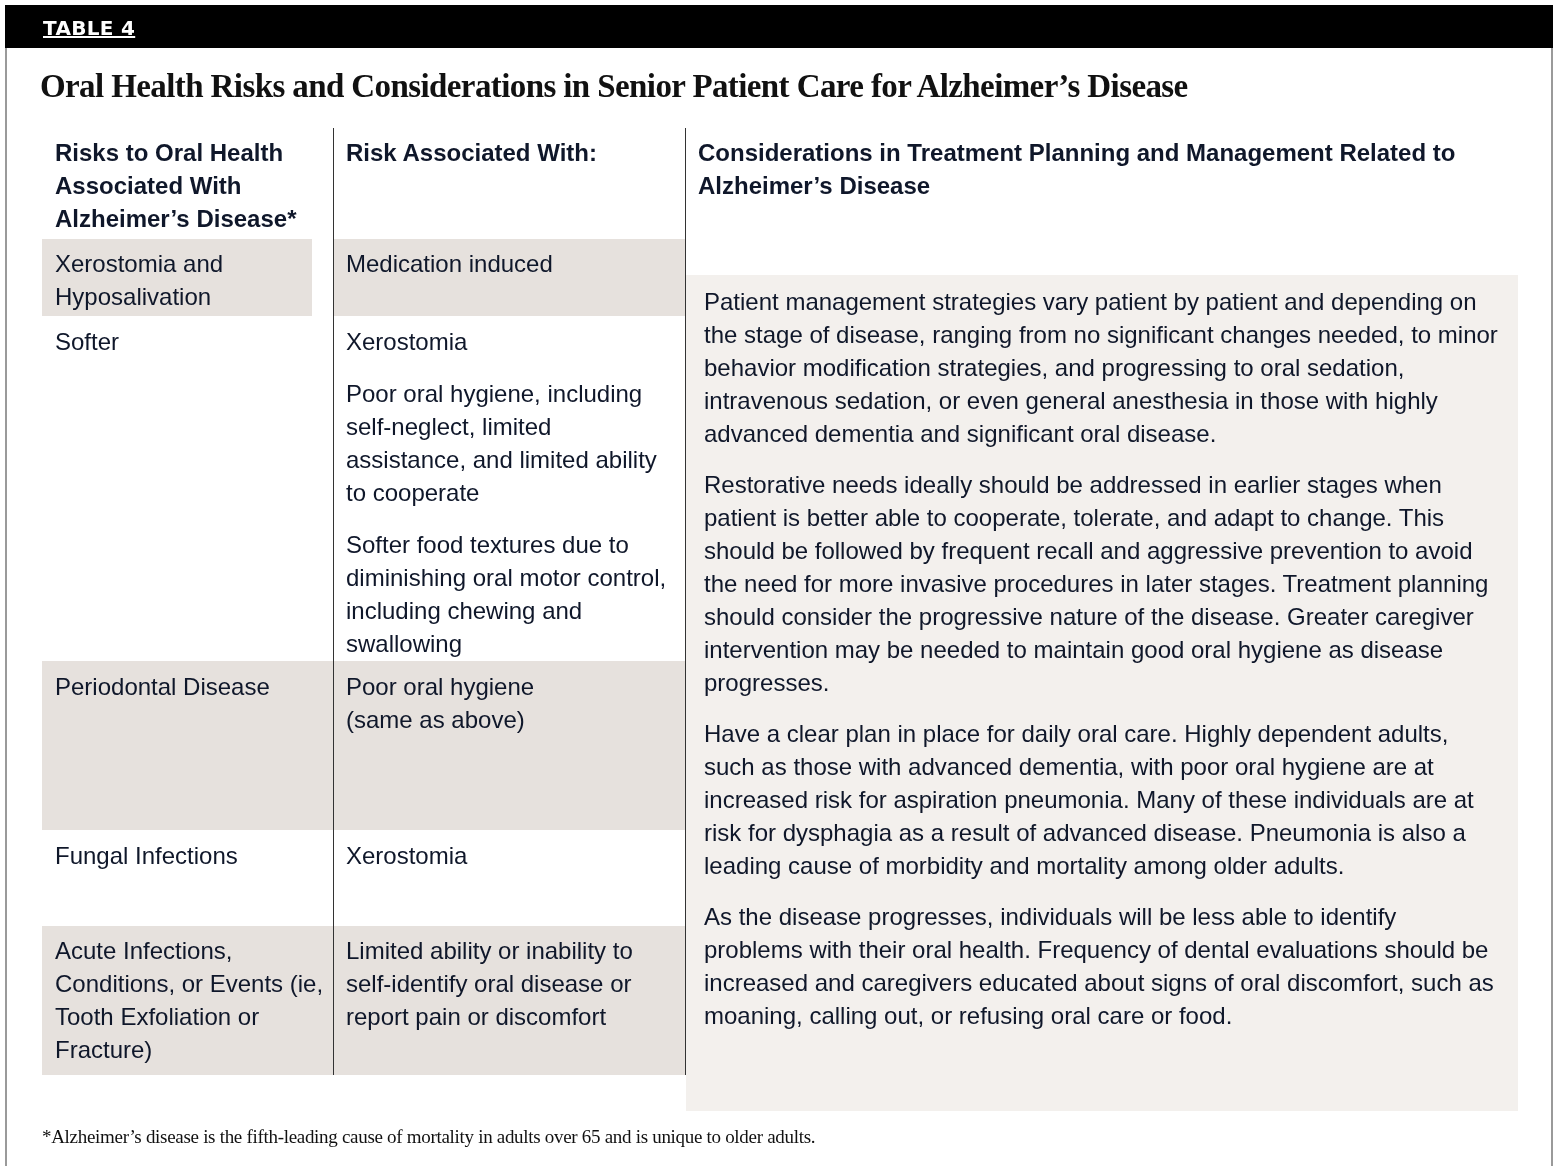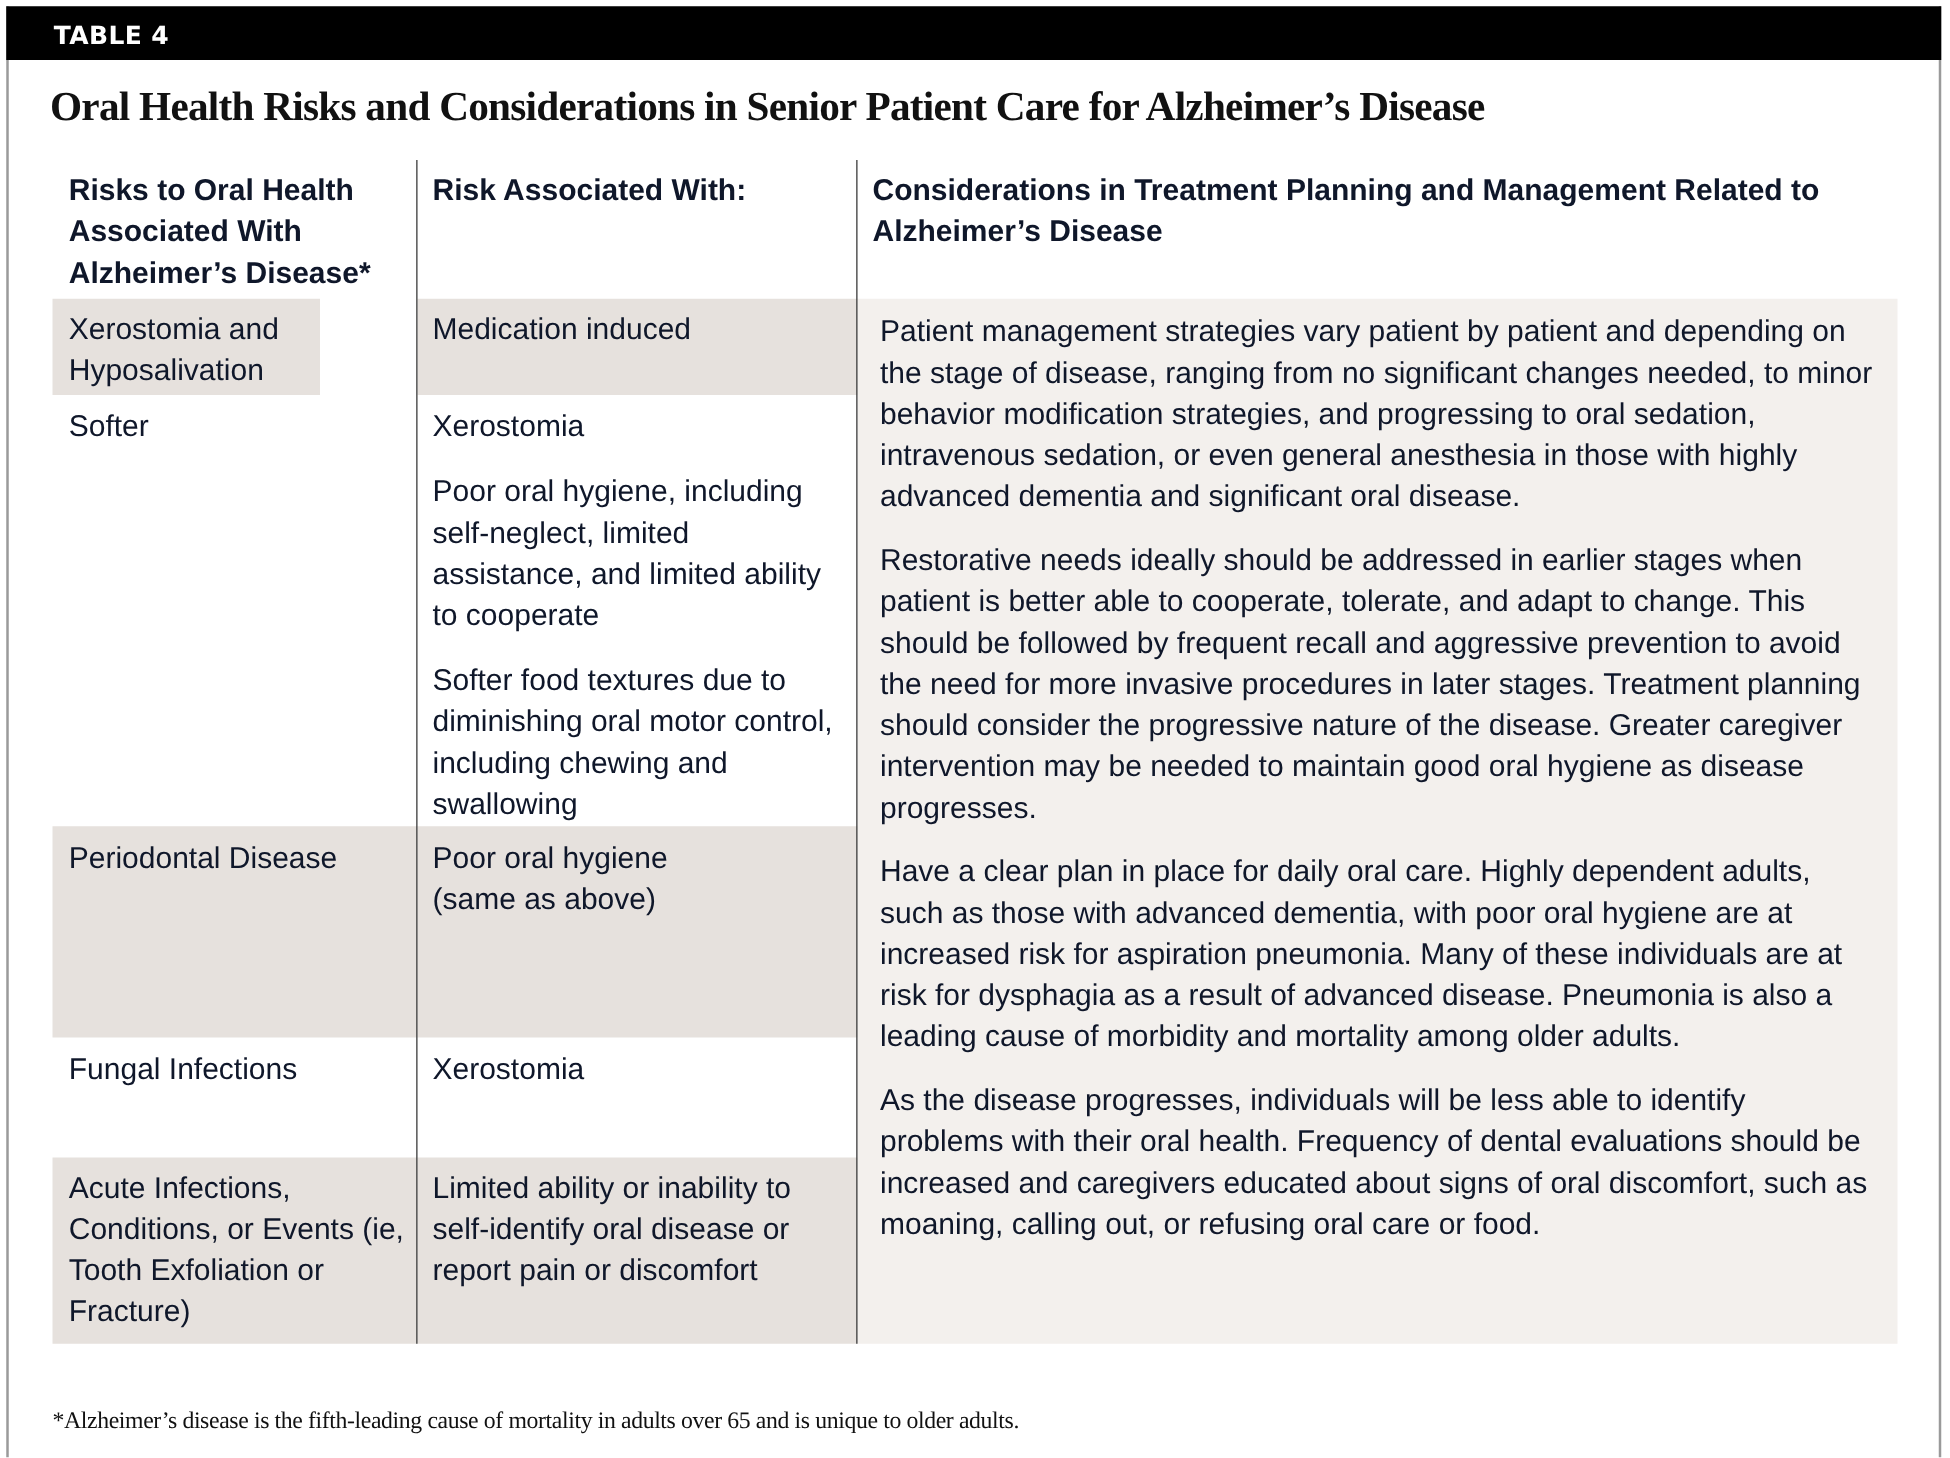--- a/index.html
+++ b/index.html
@@ -9,35 +9,35 @@
     border-left: 2px solid #9a9a9a; border-right: 2px solid #9a9a9a;
     box-sizing: border-box;
   }
   .topbar {
     position: absolute; left: 5px; top: 5px; width: 1548px; height: 43px;
     background: #000000;
   }
   .topbar-label {
     position: absolute; left: 38px; top: 11px;
     color: #ffffff; font-family: "DejaVu Sans", sans-serif; font-weight: bold;
-    font-size: 20px; letter-spacing: 0.3px;
+    font-size: 20px; letter-spacing: 0.3px; text-decoration: underline;
   }
   .title {
     position: absolute; left: 40px; top: 68px;
     font-family: "Liberation Serif", serif; font-weight: bold; font-size: 33px;
     color: #111111; letter-spacing: -0.6px;
   }
   .cell {
     position: absolute; box-sizing: border-box;
     font-family: "Liberation Sans", sans-serif; font-size: 24px; line-height: 33px;
     color: #0f172a;
   }
   .hdr { font-weight: bold; }
   .shade-l { background: #e6e1dd; }
-  .shade-r { background: #f3f0ed; }
+  .shade-r { background: #f3f0ed; margin-top: 36px; }
   .c1 { left: 42px; width: 292px; padding-left: 13px; }
   .c2 { left: 334px; width: 352px; padding-left: 12px; }
   .c3 { left: 686px; width: 832px; padding-left: 18px; }
   .vline { position: absolute; width: 1px; background: #333333; }
   .para { margin: 0 0 18px 0; }
   .para:last-child { margin-bottom: 0; }
   .item { margin: 0 0 19px 0; }
   .item:last-child { margin-bottom: 0; }
   .footnote {
     position: absolute; left: 42px; top: 1126px;
@@ -52,21 +52,21 @@
 <div class="topbar">
   <span class="topbar-label">TABLE 4</span>
 </div>
 
 <div class="title">Oral Health Risks and Considerations in Senior Patient Care for Alzheimer’s Disease</div>
 
 <div class="cell c1 hdr" style="top:136px;height:103px;width:285px;">Risks to Oral Health Associated With Alzheimer’s Disease*</div>
 <div class="cell c2 hdr" style="top:136px;height:103px;">Risk Associated With:</div>
 <div class="cell c3 hdr" style="top:136px;height:103px;padding-left:12px;width:800px;">Considerations in Treatment Planning and Management Related to Alzheimer’s Disease</div>
 
-<div class="cell c1 shade-l" style="top:239px;height:77px;padding-top:8px;width:214px;">
+<div class="cell c1 shade-l" style="top:239px;height:77px;padding-top:8px;width:270px;">
     <span style="display:block;width:240px;">Xerostomia and Hyposalivation</span>
   </div>
 <div class="cell c2 shade-l" style="top:239px;height:77px;padding-top:8px;">
   <div>Medication induced</div>
 </div>
 
 <div class="cell c1" style="top:316px;height:345px;padding-top:9px;"><span>Softer</span></div>
 <div class="cell c2" style="top:316px;height:345px;padding-top:9px;padding-right:12px;">
   <div class="item">Xerostomia</div>
   <div class="item">Poor oral hygiene, including self-neglect, limited assistance, and limited ability to cooperate</div>

